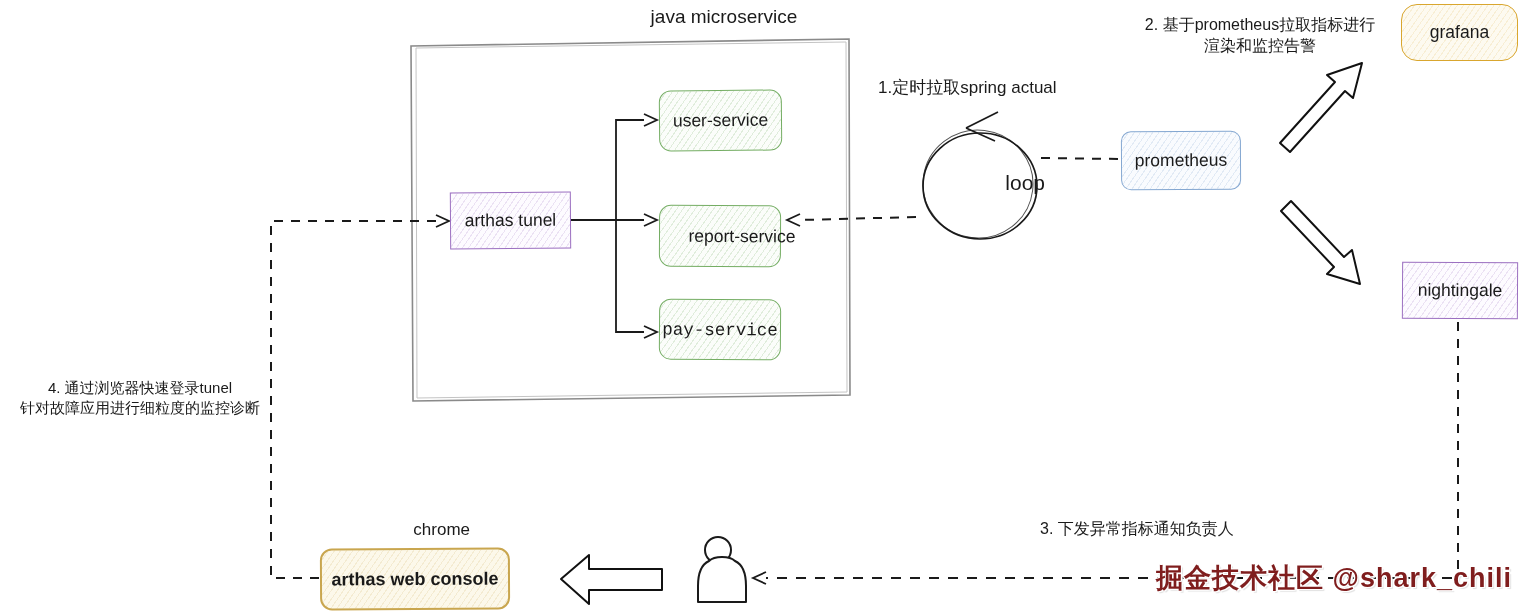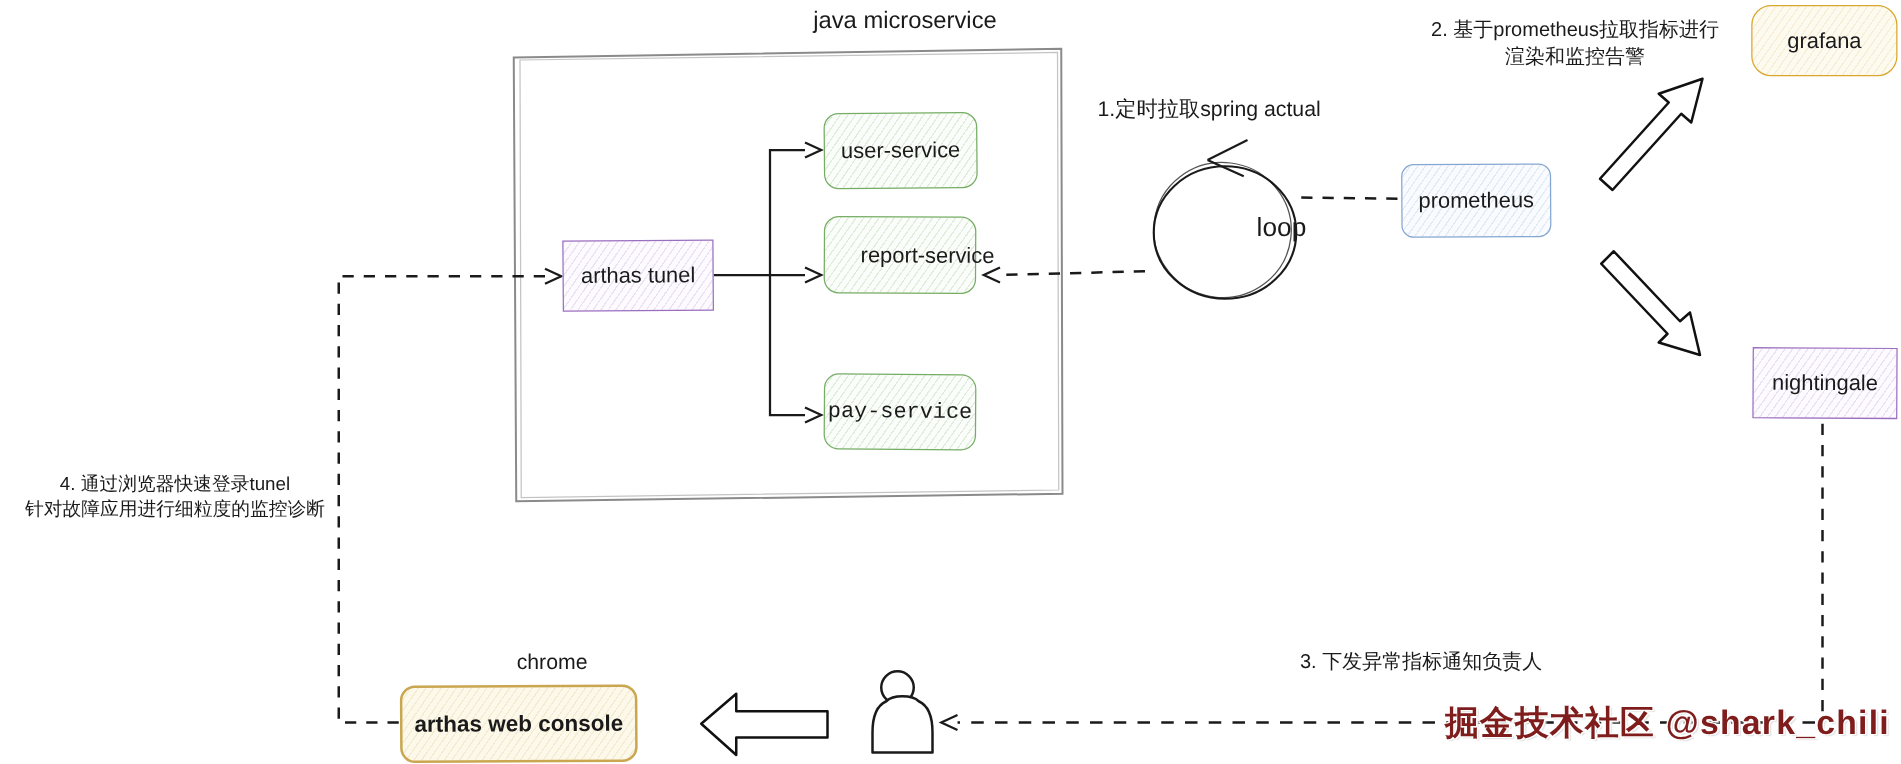--- a/index.html
+++ b/index.html
@@ -14,25 +14,25 @@
     background:repeating-linear-gradient(125deg,rgba(116,173,99,0.20) 0,rgba(116,173,99,0.20) 1px,transparent 1px,transparent 5px),#fbfdfa;}
   .blue{border:1.6px solid #84a7d1;border-radius:10px;
     background:repeating-linear-gradient(125deg,rgba(132,167,209,0.20) 0,rgba(132,167,209,0.20) 1px,transparent 1px,transparent 5px),#f9fbfe;}
   .gold{border:1.6px solid #d9a62e;
     background:repeating-linear-gradient(125deg,rgba(217,166,46,0.14) 0,rgba(217,166,46,0.14) 1px,transparent 1px,transparent 5px),#fdfaf0;}
   .tan{border:2px solid #c9a64f;border-radius:12px;
     background:repeating-linear-gradient(125deg,rgba(201,166,79,0.16) 0,rgba(201,166,79,0.16) 1px,transparent 1px,transparent 5px),#fcf8ea;}
 
   .n-arthas{left:450px;top:192px;width:121px;height:57px;transform:rotate(-0.4deg);}
   .n-user{left:659px;top:90px;width:123px;height:61px;transform:rotate(-0.5deg);}
-  .n-report{left:659px;top:173px;width:122px;height:62px;transform:rotate(0.3deg);padding-left:44px;}
+  .n-report{left:659px;top:205px;width:122px;height:62px;transform:rotate(0.3deg);padding-left:44px;}
   .n-pay{left:659px;top:299px;width:122px;height:61px;transform:rotate(0.4deg);font-family:Liberation Mono, monospace;}
   .n-prom{left:1121px;top:131px;width:120px;height:59px;transform:rotate(-0.3deg);}
   .n-graf{left:1401px;top:4px;width:117px;height:57px;border-radius:16px;}
-  .n-night{left:1402px;top:278px;width:116px;height:57px;transform:rotate(0.3deg);}
+  .n-night{left:1402px;top:262px;width:116px;height:57px;transform:rotate(0.3deg);}
   .n-console{left:320px;top:548px;width:190px;height:62px;font-size:18px;transform:rotate(-0.3deg);font-weight:bold;}
 
   .t{position:absolute;white-space:nowrap;}
   .t-title{left:619px;top:6px;width:210px;text-align:center;font-size:19px;}
   .t-step1{left:878px;top:76px;font-size:17px;}
   .t-step2{left:1140px;top:14px;width:240px;text-align:center;font-size:16px;line-height:21px;}
   .t-step3{left:1040px;top:519px;font-size:16px;}
   .t-step4{left:18px;top:378px;width:244px;text-align:center;font-size:15px;line-height:20px;}
   .t-chrome{left:370px;top:520px;width:100px;text-align:right;font-size:17px;}
   .t-loop{left:922px;top:171px;width:123px;text-align:right;font-size:21px;}

